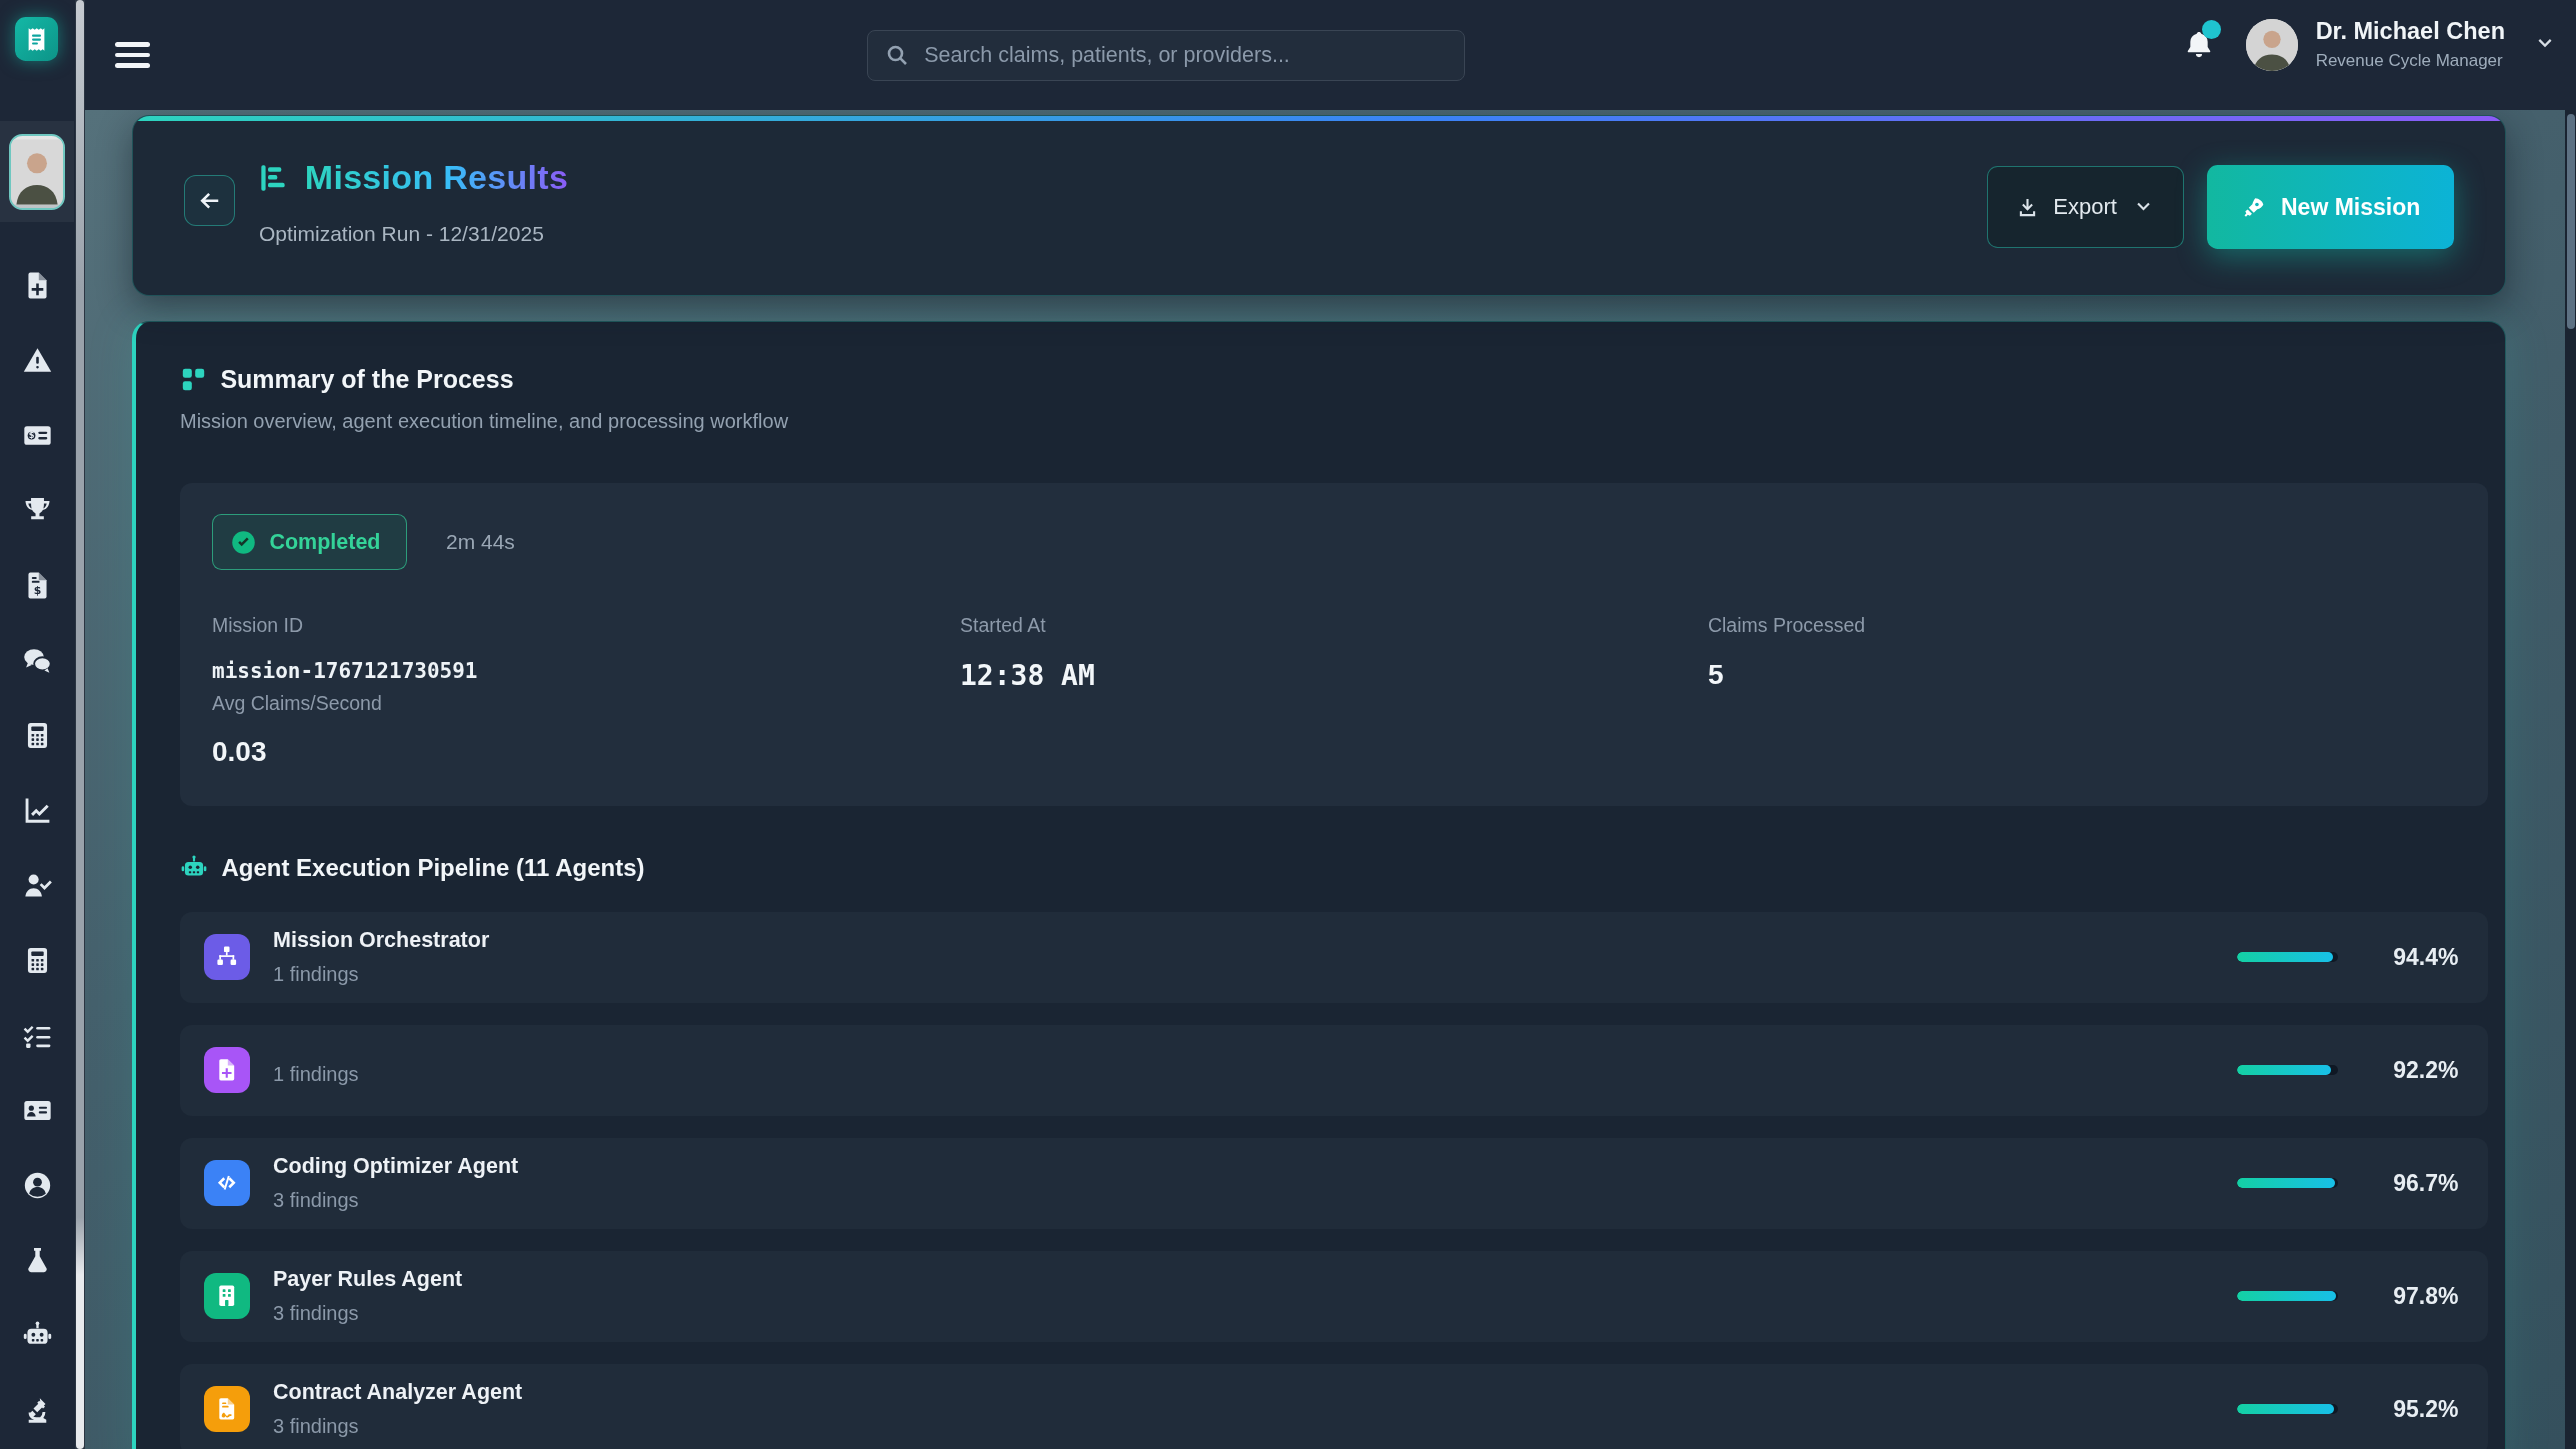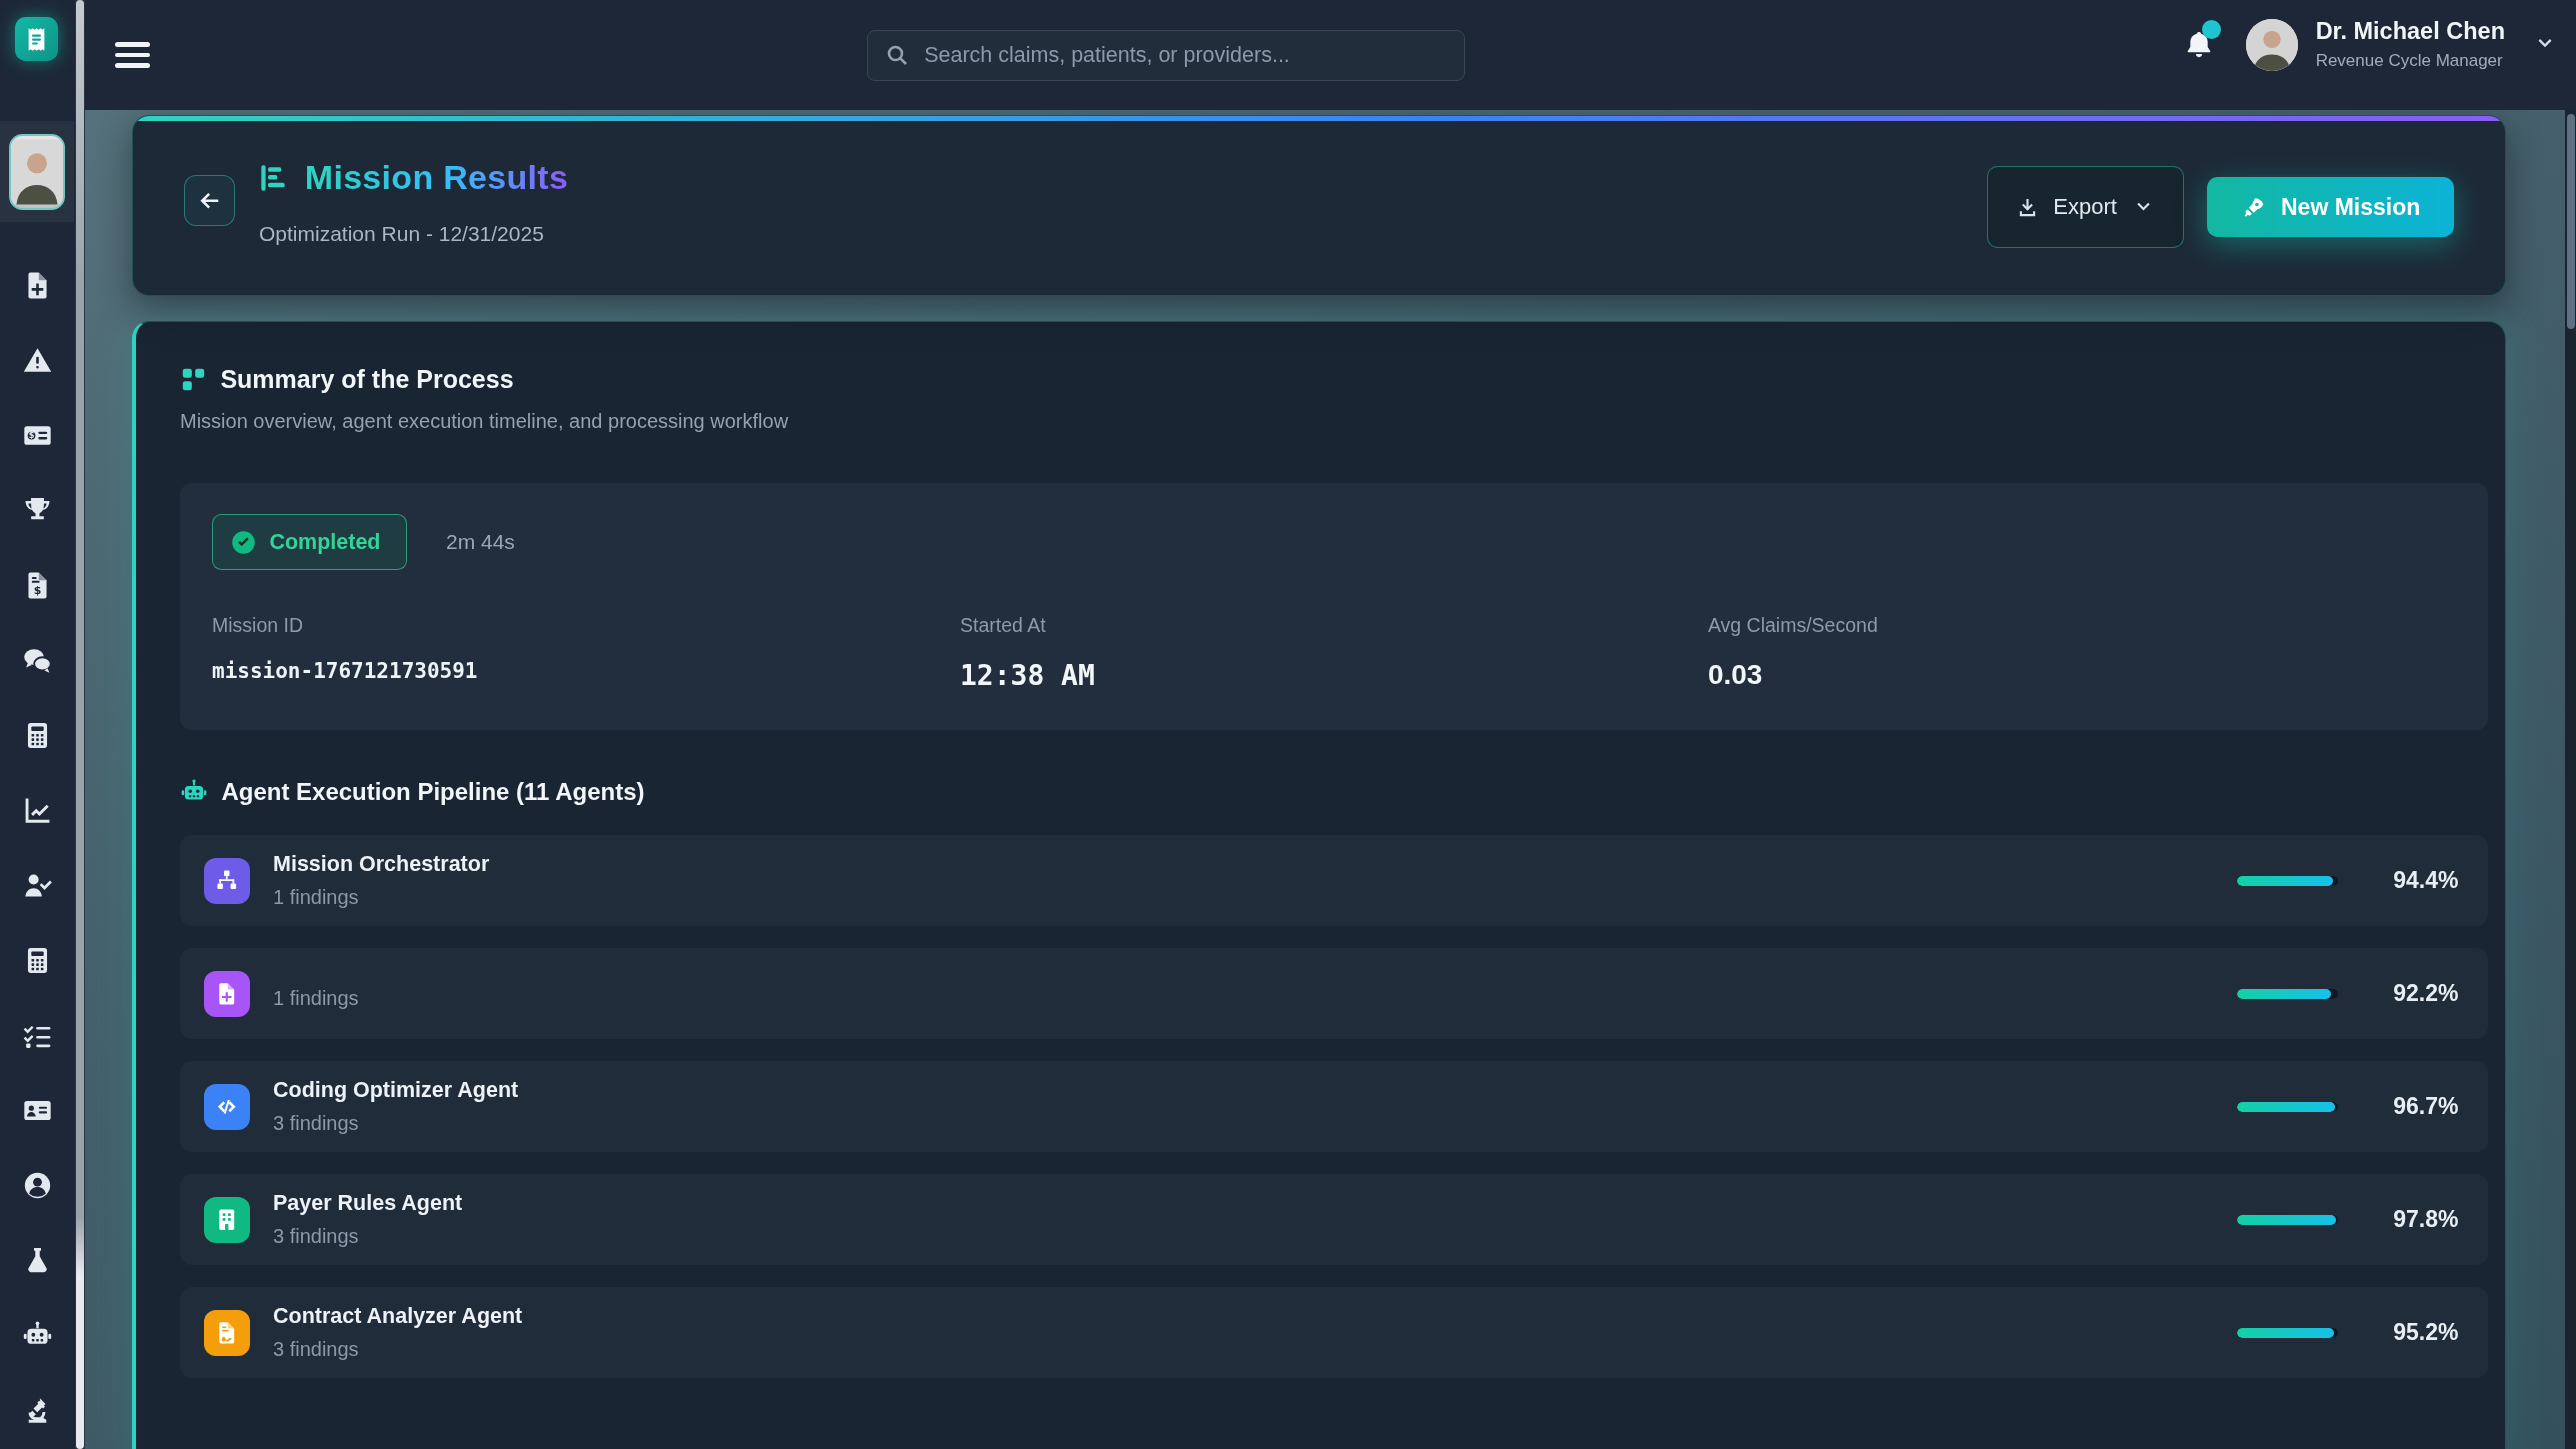--- a/index.html
+++ b/index.html
@@ -66,21 +66,21 @@
   .title-row .t-icon svg { width:100%; height:100%; fill:#2dd4bf; }
   .page-title { font-size:34px; font-weight:bold; letter-spacing:0.3px;
     background:linear-gradient(90deg,#2dd4bf 0%,#38bdf8 55%,#8b5cf6 100%);
     -webkit-background-clip:text; background-clip:text; -webkit-text-fill-color:transparent; color:#38bdf8; }
   .page-subtitle { position:absolute; left:126px; top:106px; font-size:21px; color:#aab6c2; }
   .header-actions { position:absolute; right:51px; top:56px; height:70px; display:flex; align-items:center; }
   .export-btn { height:82px; padding:0 28px; border-radius:10.7px; display:flex; align-items:center; gap:14.8px;
     background:rgba(17,34,40,.55); border:1.3px solid rgba(45,212,191,.45); cursor:pointer; }
   .export-btn svg { width:23px; height:23px; fill:#dbe3e9; }
   .export-btn .lbl { font-size:22px; color:#e3eaef; }
-  .newmission-btn { height:60px; margin-left:23px; padding:16px 34px; border-radius:10.7px; display:flex; align-items:center; gap:14.8px;
+  .newmission-btn { height:84px; margin-left:23px; padding:16px 34px; border-radius:10.7px; display:flex; align-items:center; gap:14.8px;
     background:linear-gradient(90deg,#12b8a0,#0cb3d6); box-shadow:0 8px 29.5px rgba(18,184,166,.45); cursor:pointer; --cut:#10b5bd; }
   .newmission-btn svg { width:25.5px; height:25.5px; fill:#ffffff; }
   .newmission-btn .lbl { font-size:23px; font-weight:bold; color:#ffffff; }
 
   
   .main-card { margin-top:25px; min-height:1154px; border-radius:17.4px; background:#1a2533;
     border:1.3px solid rgba(45,212,191,.3); border-left:4.7px solid #2dd4bf;
     box-shadow:0 0 47px rgba(45,212,191,.14); padding:43px 17.4px 27px 44px; }
   .section-head { display:flex; align-items:center; gap:13.4px; }
   .section-head .s-icon { width:27px; height:27px; }
@@ -372,20 +372,24 @@
       <div class="stats-grid">
         <div>
           <div class="stat-label">Mission ID</div>
           <div class="stat-value v-mono">mission-1767121730591</div>
         </div>
         <div>
           <div class="stat-label">Started At</div>
           <div class="stat-value v-mono-big">12:38 AM</div>
         </div>
         <div>
+          <div class="stat-label">Claims Processed</div>
+          <div class="stat-value v-big">5</div>
+        </div>
+        <div>
           <div class="stat-label">Avg Claims/Second</div>
           <div class="stat-value v-big">0.03</div>
         </div>
       </div>
     </div>
 
     <div class="pipeline-head">
       <span class="p-icon">
         <svg viewBox="0 0 24 24">
           <rect x="11.1" y="3" width="1.8" height="3.4"></rect>

